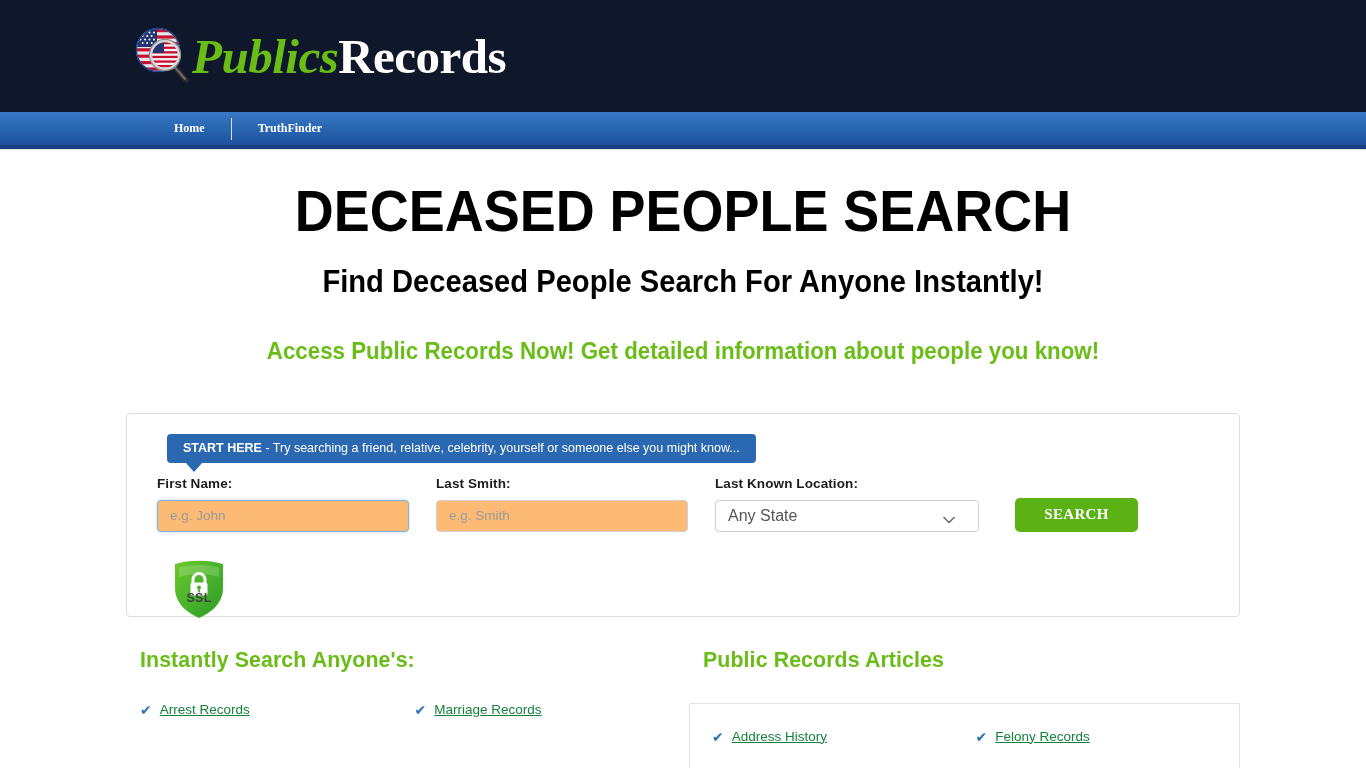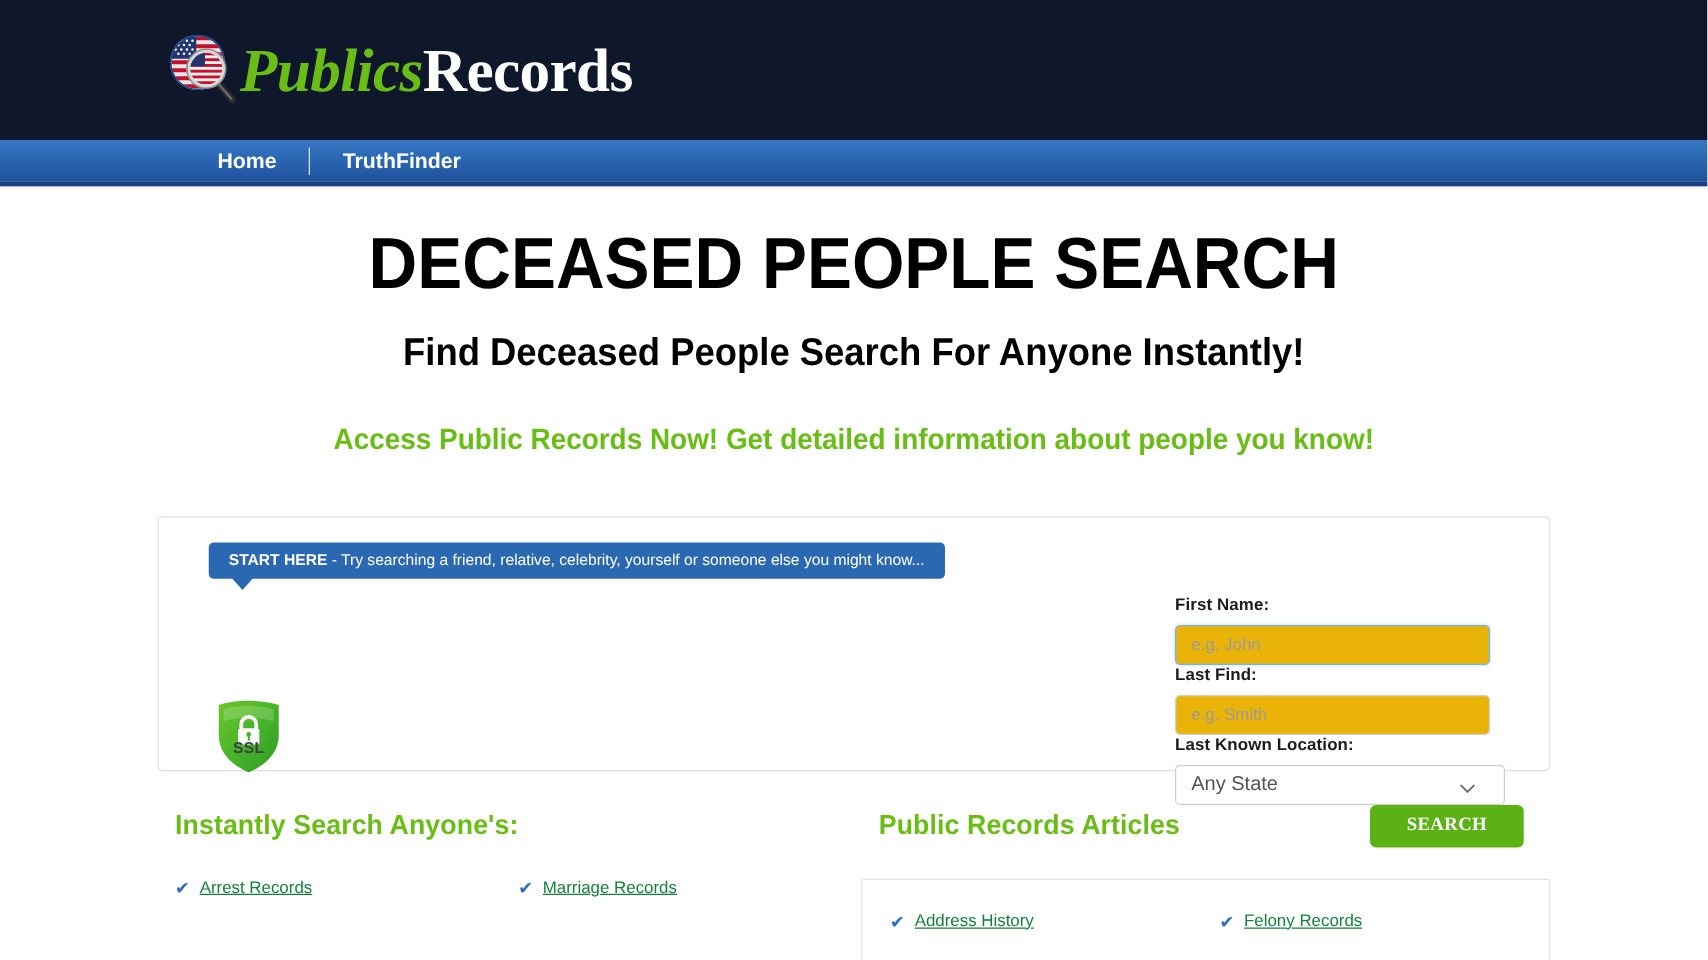--- a/index.html
+++ b/index.html
@@ -62,26 +62,26 @@
     position: relative;
   }
   .nav-inner {
     display: flex;
     align-items: center;
     height: 33px;
     padding-left: 148px;
   }
   .nav-link {
     color: #ffffff;
-    font-size: 17px;
+    font-size: 12px;
     font-weight: bold;
     text-decoration: none;
     padding: 0 26px;
     line-height: 33px;
-    font-family: Liberation Sans, sans-serif;
+    font-family: Liberation Serif, serif;
     cursor: pointer;
   }
   .nav-divider {
     width: 1px;
     height: 22px;
     background: #d8e4f2;
   }
   .nav-underline {
     height: 1px;
     background: #e2e2e2;
@@ -161,21 +161,20 @@
     border-top: 10px solid #2b68b2;
   }
 
   .fields-row {
     position: absolute;
     left: 30px;
     top: 62px;
     right: 20px;
     display: flex;
     align-items: flex-end;
-    flex-direction: column;
   }
   .field {
     margin-right: 27px;
   }
   .field-label {
     display: block;
     font-size: 13.5px;
     font-weight: bold;
     color: #1c1c1c;
     margin-bottom: 9px;
@@ -186,21 +185,21 @@
     width: 252px;
     height: 32px;
     box-sizing: border-box;
     border: 1px solid #cfcfcf;
     border-radius: 4px;
     padding: 0 12px;
     font-size: 13.5px;
     color: #555;
     font-family: "Liberation Sans", sans-serif;
     outline: none;
-    background: #eab308;
+    background: #fdba74;
   }
   .text-input::placeholder { color: #9b9b9b; }
   .text-input.focused {
     border-color: #7cb3dd;
     box-shadow: 0 0 3px rgba(124,179,221,0.55);
   }
   .select-input {
     width: 264px;
     height: 32px;
     box-sizing: border-box;
@@ -403,21 +402,21 @@
   </div>
 
   <div class="fields-row">
 
     <div class="field">
       <label class="field-label">First Name:</label>
       <input class="text-input focused" type="text" placeholder="e.g. John" style="">
     </div>
 
     <div class="field">
-      <label class="field-label">Last Find:</label>
+      <label class="field-label">Last Smith:</label>
       <input class="text-input" type="text" placeholder="e.g. Smith" style="">
     </div>
 
     <div class="field">
       <label class="field-label">Last Known Location:</label>
       <div class="select-wrap">
         <select class="select-input">
           <option>Any State</option>
         </select>
         <span class="select-chevron">

